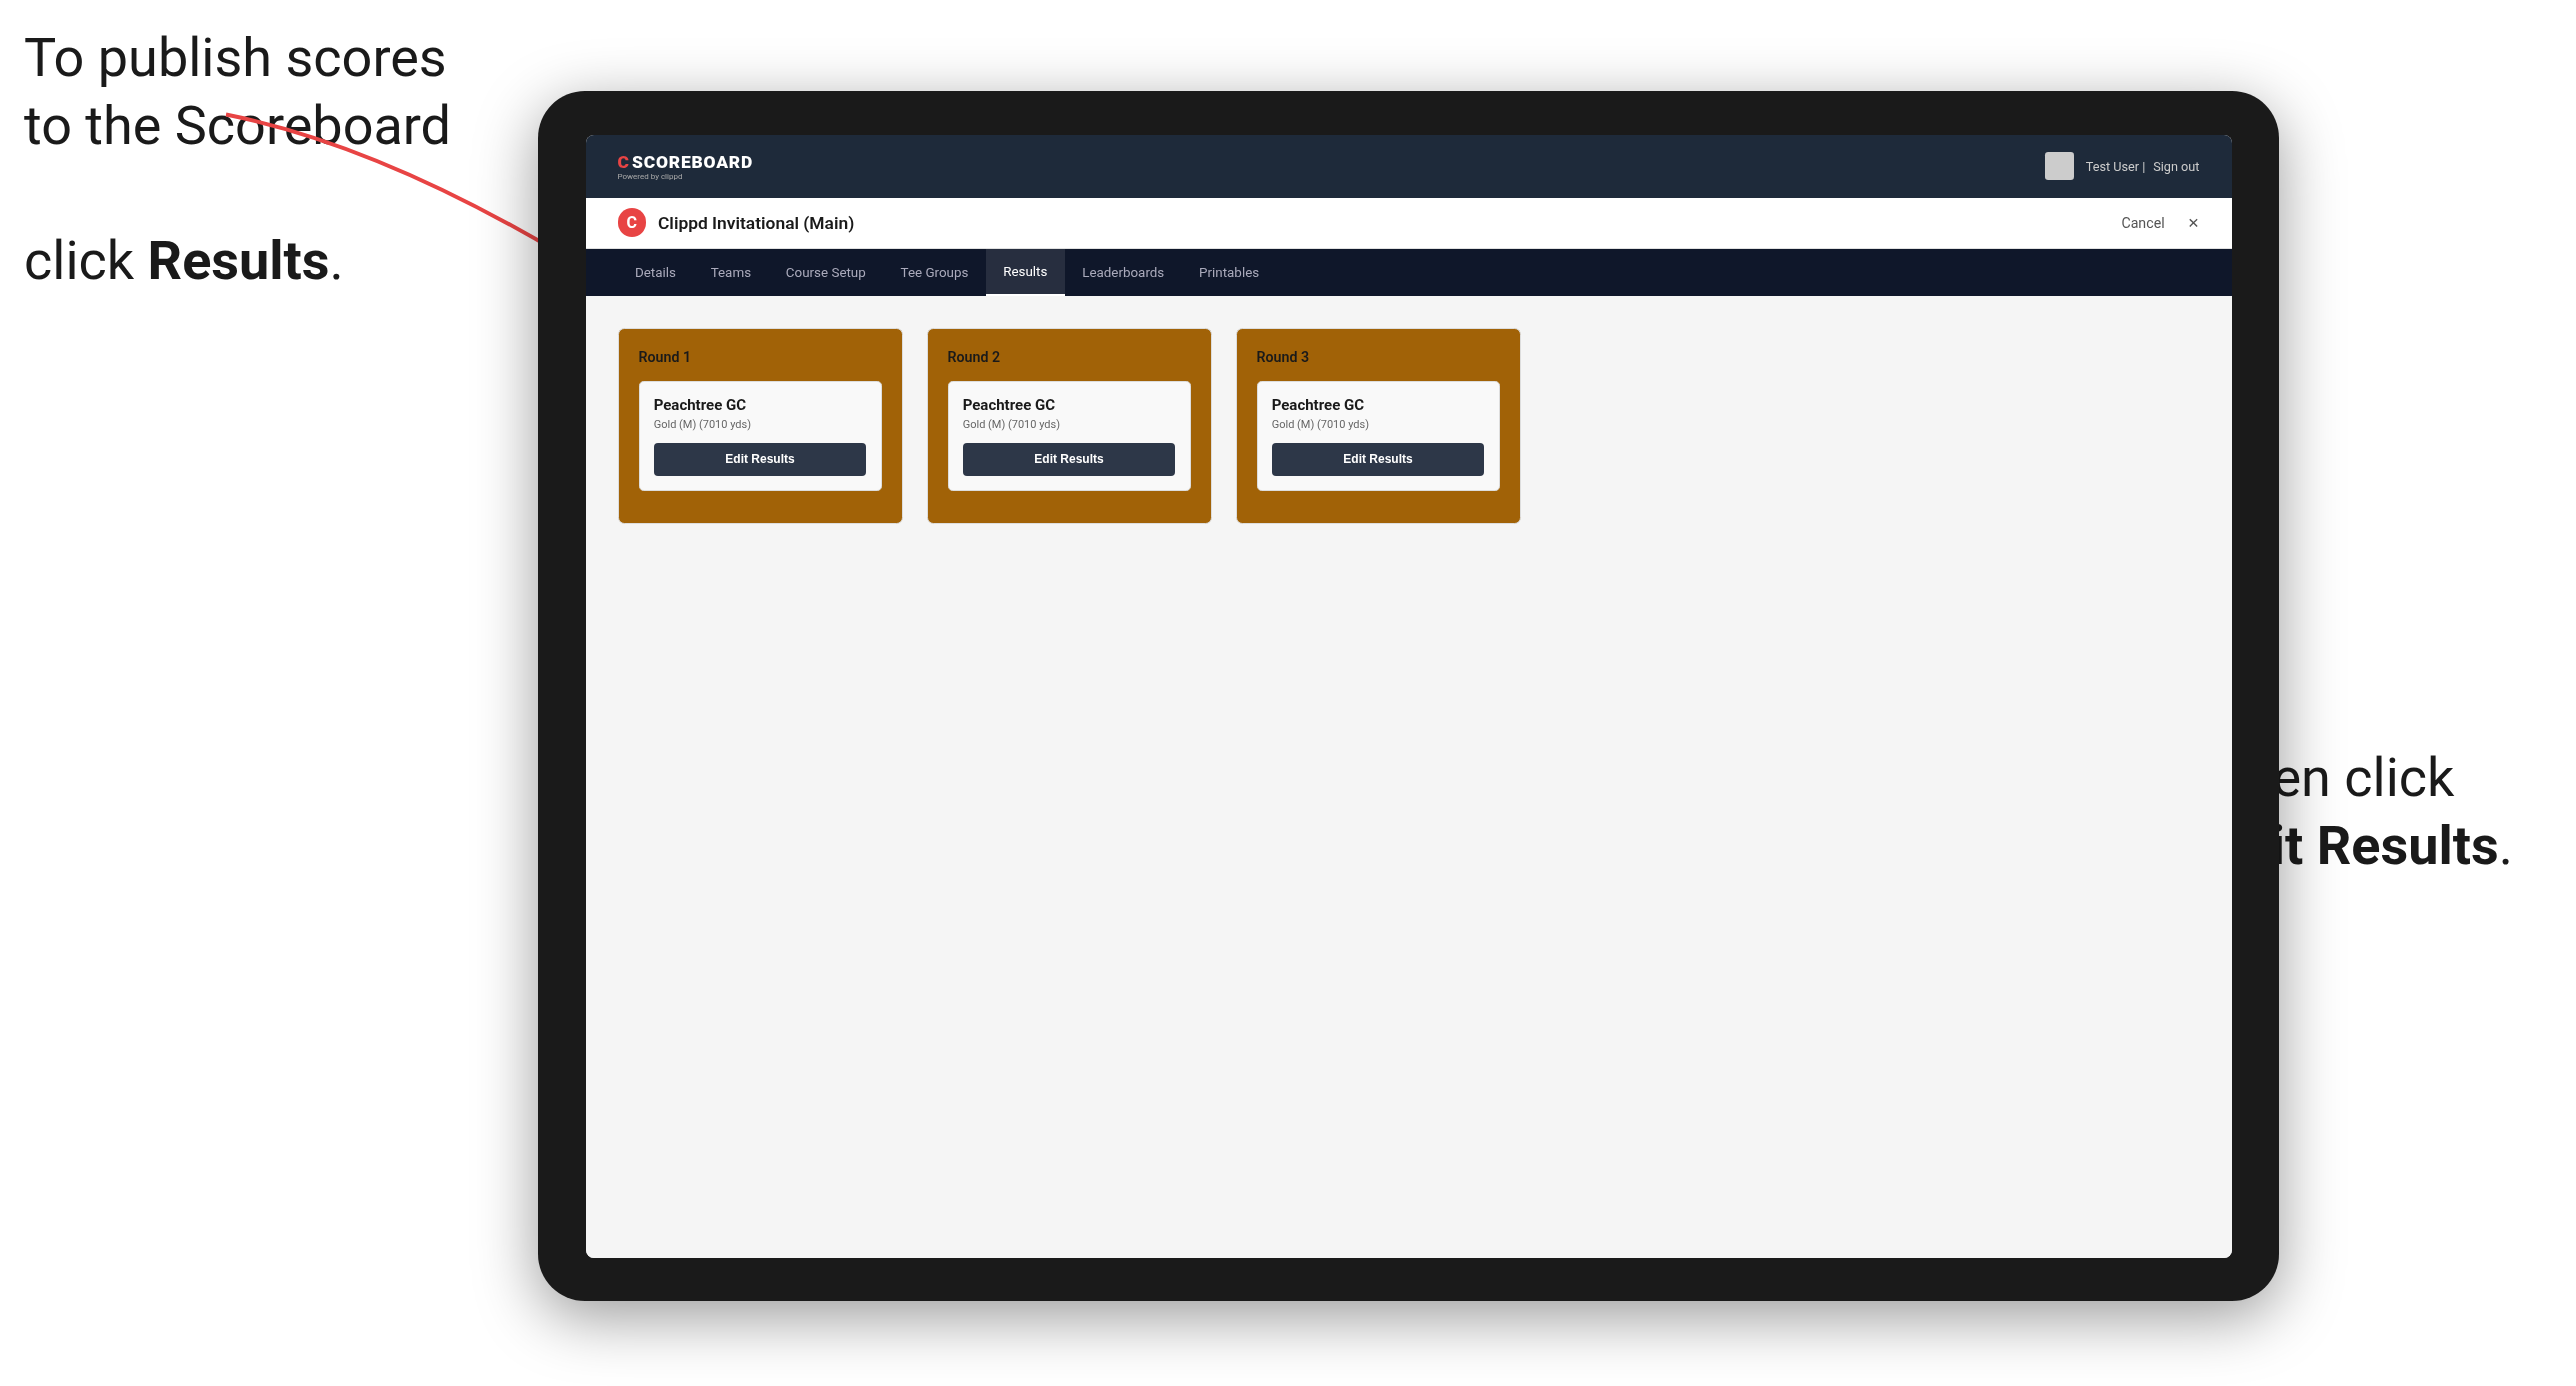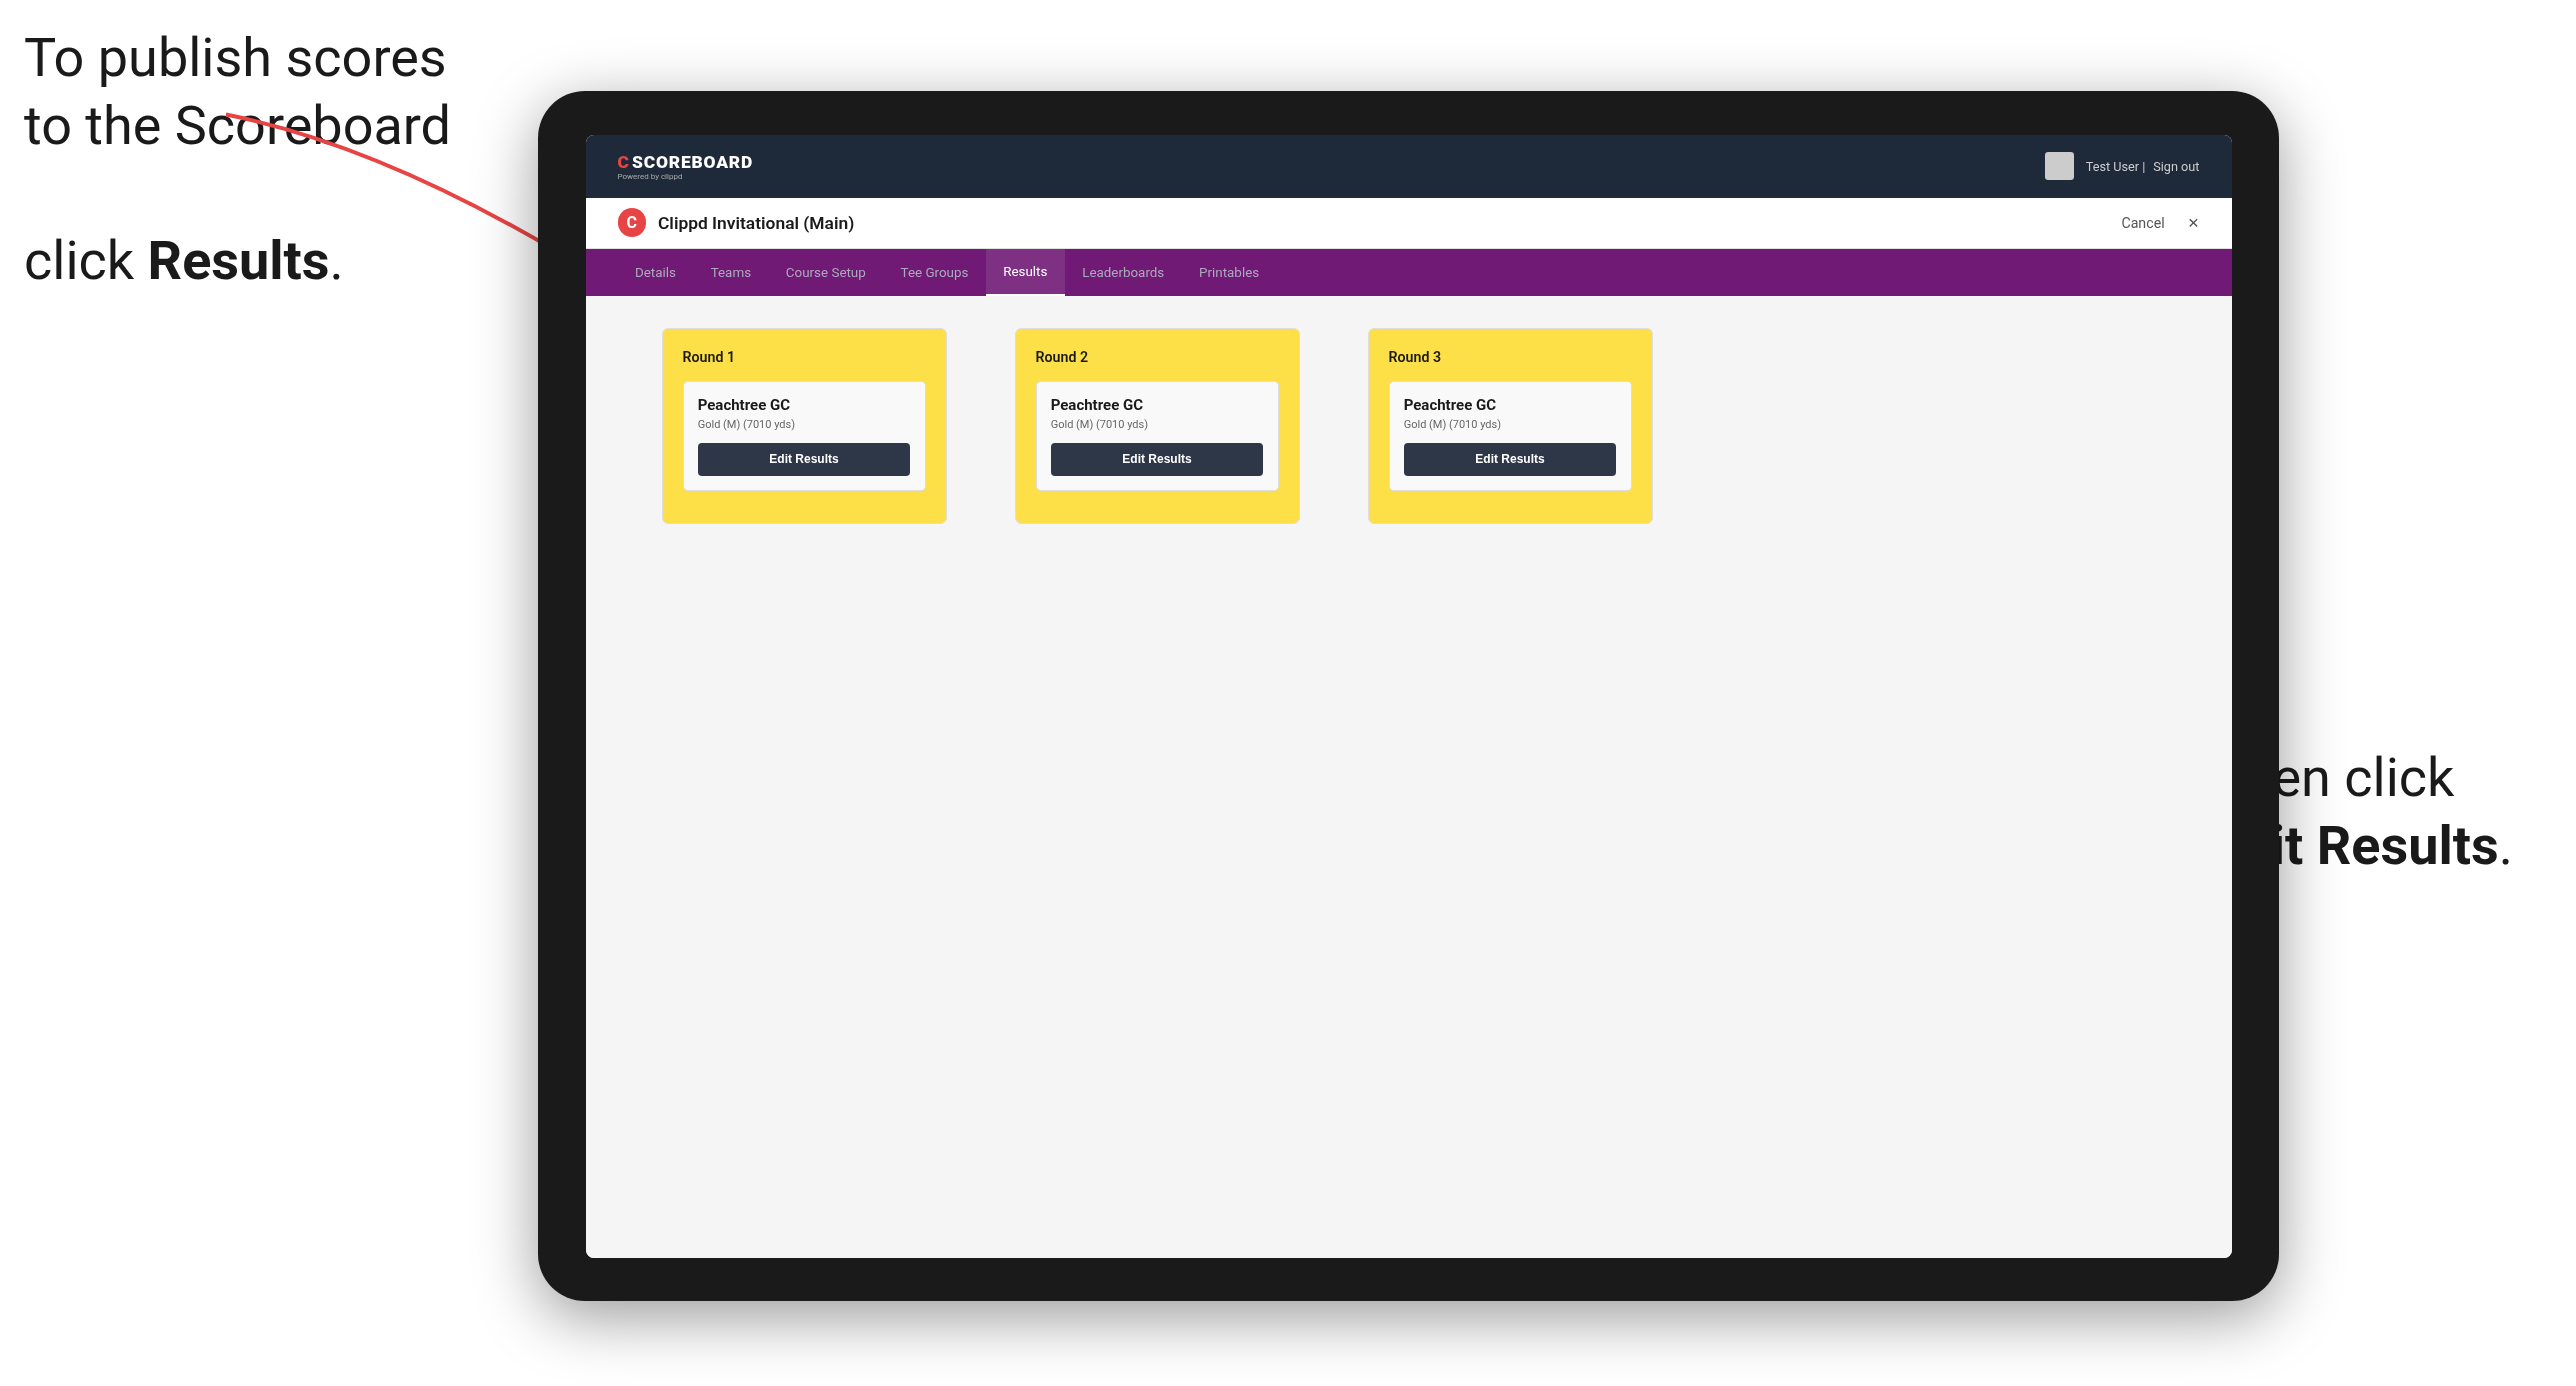--- a/index.html
+++ b/index.html
@@ -181,21 +181,21 @@
       font-size: 14.2px;
       color: #555;
       display: flex;
       align-items: center;
       gap: 23px;
       cursor: pointer;
     }
 
     
     .tab-bar {
-      background: #701a75;
+      background: #0f172a;
       height: 47px;
       display: flex;
       align-items: flex-start;
       padding: 0 32px;
       gap: 0;
     }
 
     .tab-item {
       color: #aab;
       font-size: 13.4px;
@@ -220,26 +220,25 @@
       height: calc(1123px - 63px - 51px - 47px);
     }
 
     .rounds-grid {
       display: flex;
       gap: 24px;
       align-items: flex-start;
     }
 
     .round-card {
-      background: #fde047;
+      background: #a16207;
       border: 0.8px solid #ddd;
       border-radius: 6.3px;
       padding: 20px;
       width: 285px;
-      margin-left: 44px;
     }
 
     .round-label {
       font-size: 14.2px;
       font-weight: 600;
       color: #1a1a1a;
       margin-bottom: 16px;
     }
 
     .course-card {

